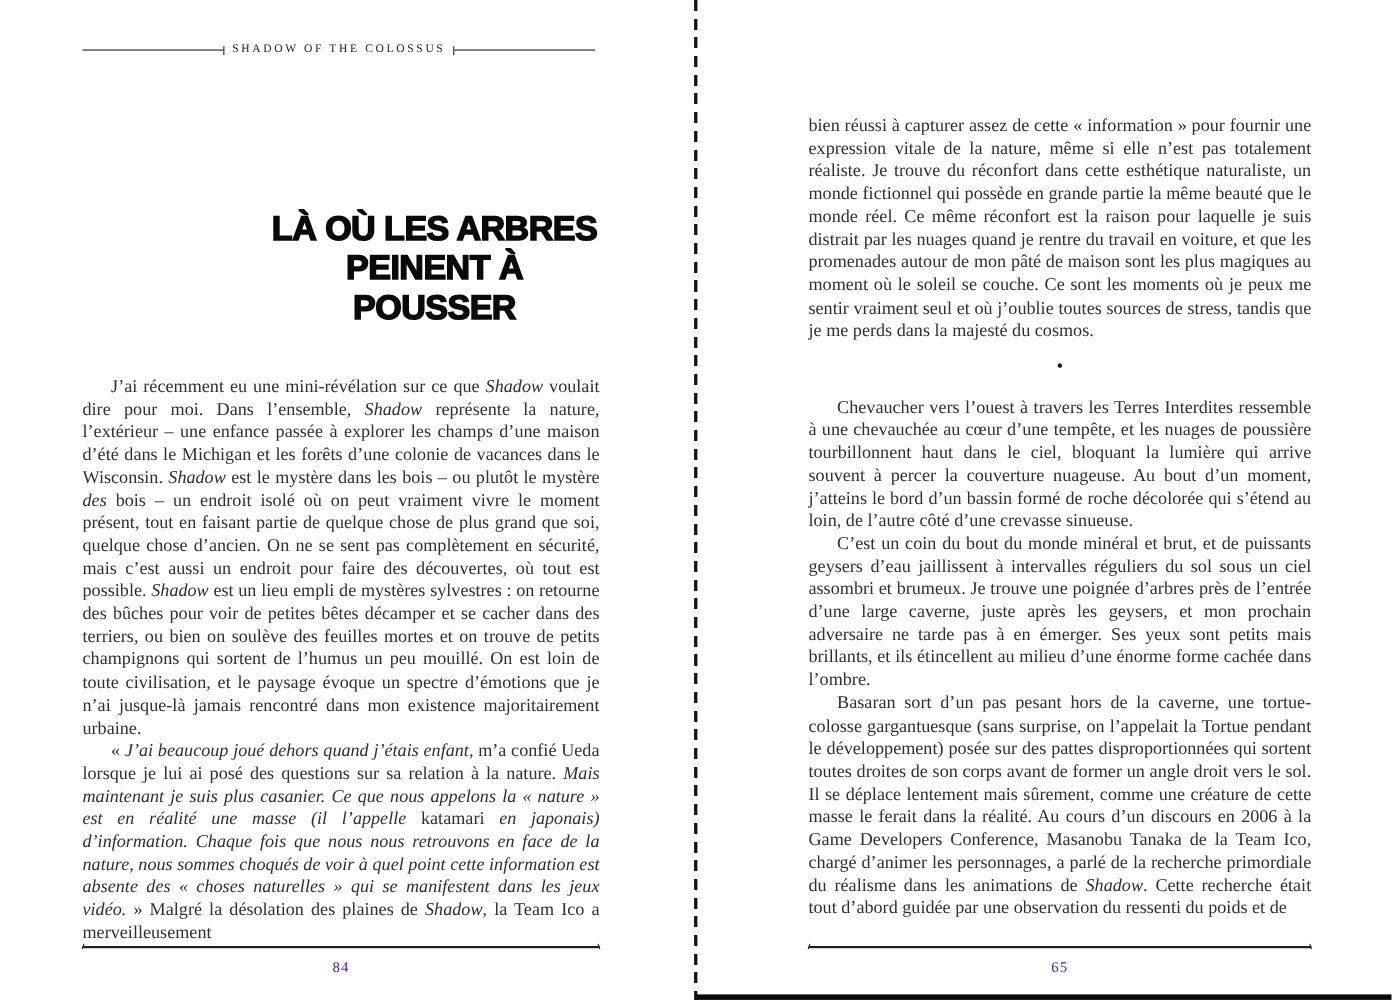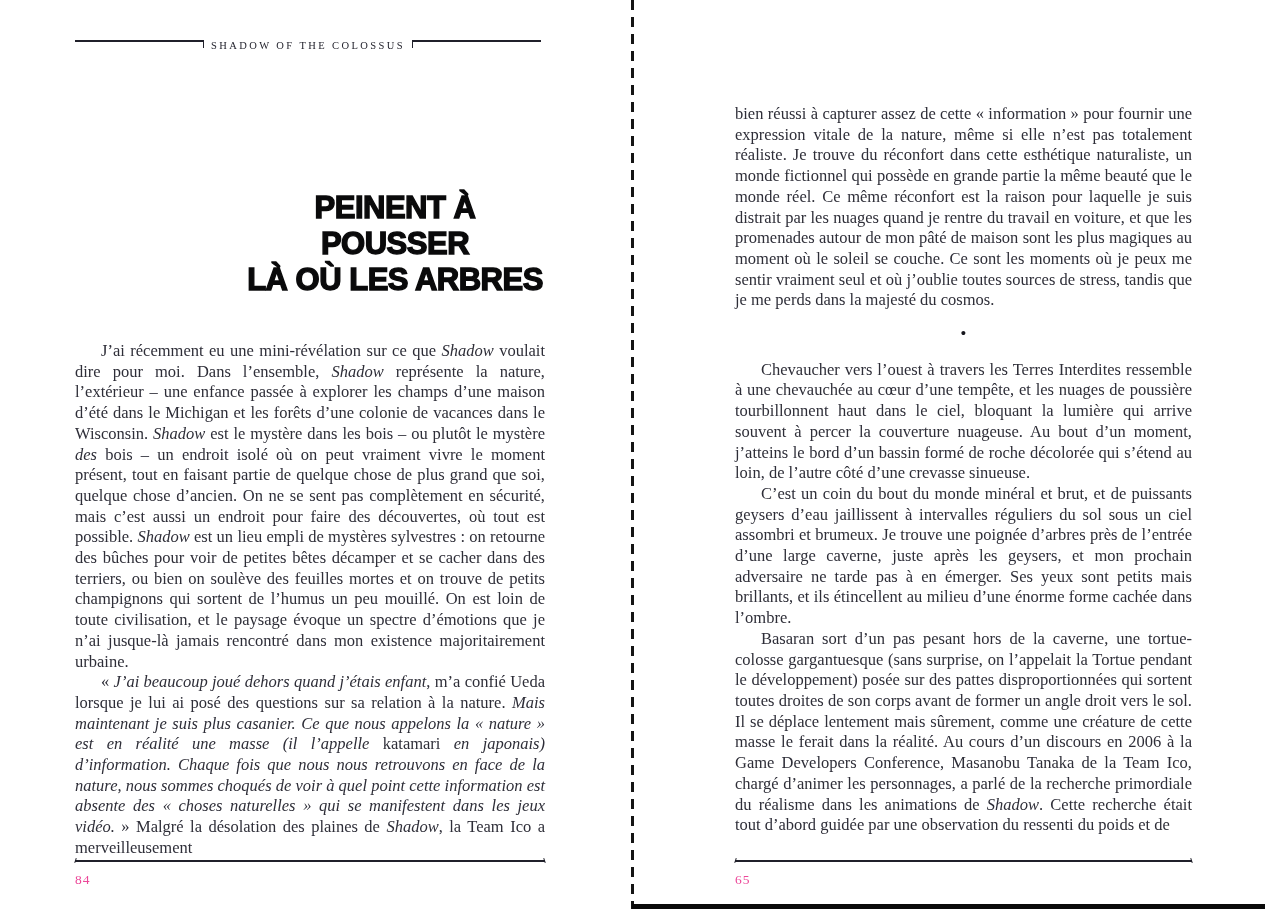--- a/index.html
+++ b/index.html
@@ -11,21 +11,21 @@
   .spread { position:absolute; inset:0; background:#ffffff; }
 
   
   .page { position:absolute; top:0; height:100%; }
   .page-left  { left:75px;  width:470px; }
   .page-right { left:735px; width:457px; }
 
   
   .running-header {
     position:absolute; top:40px; left:0; right:4px;
-    display:flex; align-items:flex-start;
+    display:flex; align-items:center;
   }
   .rule-seg { flex:1; height:1.5px; background:#20202a; }
   .tick { width:1.5px; height:8px; background:#20202a; }
   .header-label {
     font-family:"Liberation Serif", serif;
     font-size:10.5px; letter-spacing:2.4px; color:#23232d;
     padding:0 7px; white-space:nowrap; transform:translateY(-0.5px);
   }
 
   
@@ -56,22 +56,22 @@
 
   
   .footer { position:absolute; top:860px; left:0; right:0; }
   .footer-rule { position:relative; height:1.5px; background:#20202a; }
   .footer-rule::before, .footer-rule::after {
     content:""; position:absolute; top:-2px; width:1px; height:5px; background:#20202a;
   }
   .footer-rule::before { left:0;  transform:rotate(18deg); }
   .footer-rule::after  { right:0; transform:rotate(-18deg); }
   .page-number {
-    margin-top:10px;
-    font-size:13.5px; color:#ec4899; letter-spacing:1px;
+    text-align:center; margin-top:10px;
+    font-size:13.5px; color:#4c1d95; letter-spacing:1px;
   }
 
   
   .divider {
     position:absolute; left:631px; top:0; bottom:0; width:2.5px;
     background:repeating-linear-gradient(to bottom, #141414 0 10px, transparent 10px 17px);
   }
   .bottom-bar {
     position:absolute; left:632px; right:0; bottom:0; height:5px; background:#0a0a0a;
   }
@@ -85,22 +85,22 @@
 
     <div class="running-header">
       <span class="rule-seg"></span>
       <span class="tick"></span>
       <span class="header-label">SHADOW OF THE COLOSSUS</span>
       <span class="tick"></span>
       <span class="rule-seg"></span>
     </div>
 
     <div class="chapter-title">
+      <div>LÀ OÙ LES ARBRES</div>
       <div>PEINENT À POUSSER</div>
-      <div>LÀ OÙ LES ARBRES</div>
     </div>
 
     <div class="body-text body-left">
         <p class="para indent"><span>J’ai récemment eu une mini-révélation sur ce que </span><span class="it">Shadow</span><span> voulait dire pour moi. Dans l’ensemble, </span><span class="it">Shadow</span><span> représente la nature, l’extérieur – une enfance passée à explorer les champs d’une maison d’été dans le Michigan et les forêts d’une colonie de vacances dans le Wisconsin. </span><span class="it">Shadow</span><span> est le mystère dans les bois – ou plutôt le mystère </span><span class="it">des</span><span> bois – un endroit isolé où on peut vraiment vivre le moment présent, tout en faisant partie de quelque chose de plus grand que soi, quelque chose d’ancien. On ne se sent pas complètement en sécurité, mais c’est aussi un endroit pour faire des découvertes, où tout est possible. </span><span class="it">Shadow</span><span> est un lieu empli de mystères sylvestres : on retourne des bûches pour voir de petites bêtes décamper et se cacher dans des terriers, ou bien on soulève des feuilles mortes et on trouve de petits champignons qui sortent de l’humus un peu mouillé. On est loin de toute civilisation, et le paysage évoque un spectre d’émotions que je n’ai jusque-là jamais rencontré dans mon existence majoritairement urbaine.</span></p>
         <p class="para indent"><span>« </span><span class="it">J’ai beaucoup joué dehors quand j’étais enfant</span><span>, m’a confié Ueda lorsque je lui ai posé des questions sur sa relation à la nature. </span><span class="it">Mais maintenant je suis plus casanier. Ce que nous appelons la « nature » est en réalité une masse (il l’appelle </span><span>katamari</span><span class="it"> en japonais) d’information. Chaque fois que nous nous retrouvons en face de la nature, nous sommes choqués de voir à quel point cette information est absente des « choses naturelles » qui se manifestent dans les jeux vidéo.</span><span> » Malgré la désolation des plaines de </span><span class="it">Shadow</span><span>, la Team Ico a merveilleusement</span></p>
       </div>
 
     <div class="footer">
       <div class="footer-rule"></div>
       <div class="page-number">84</div>

